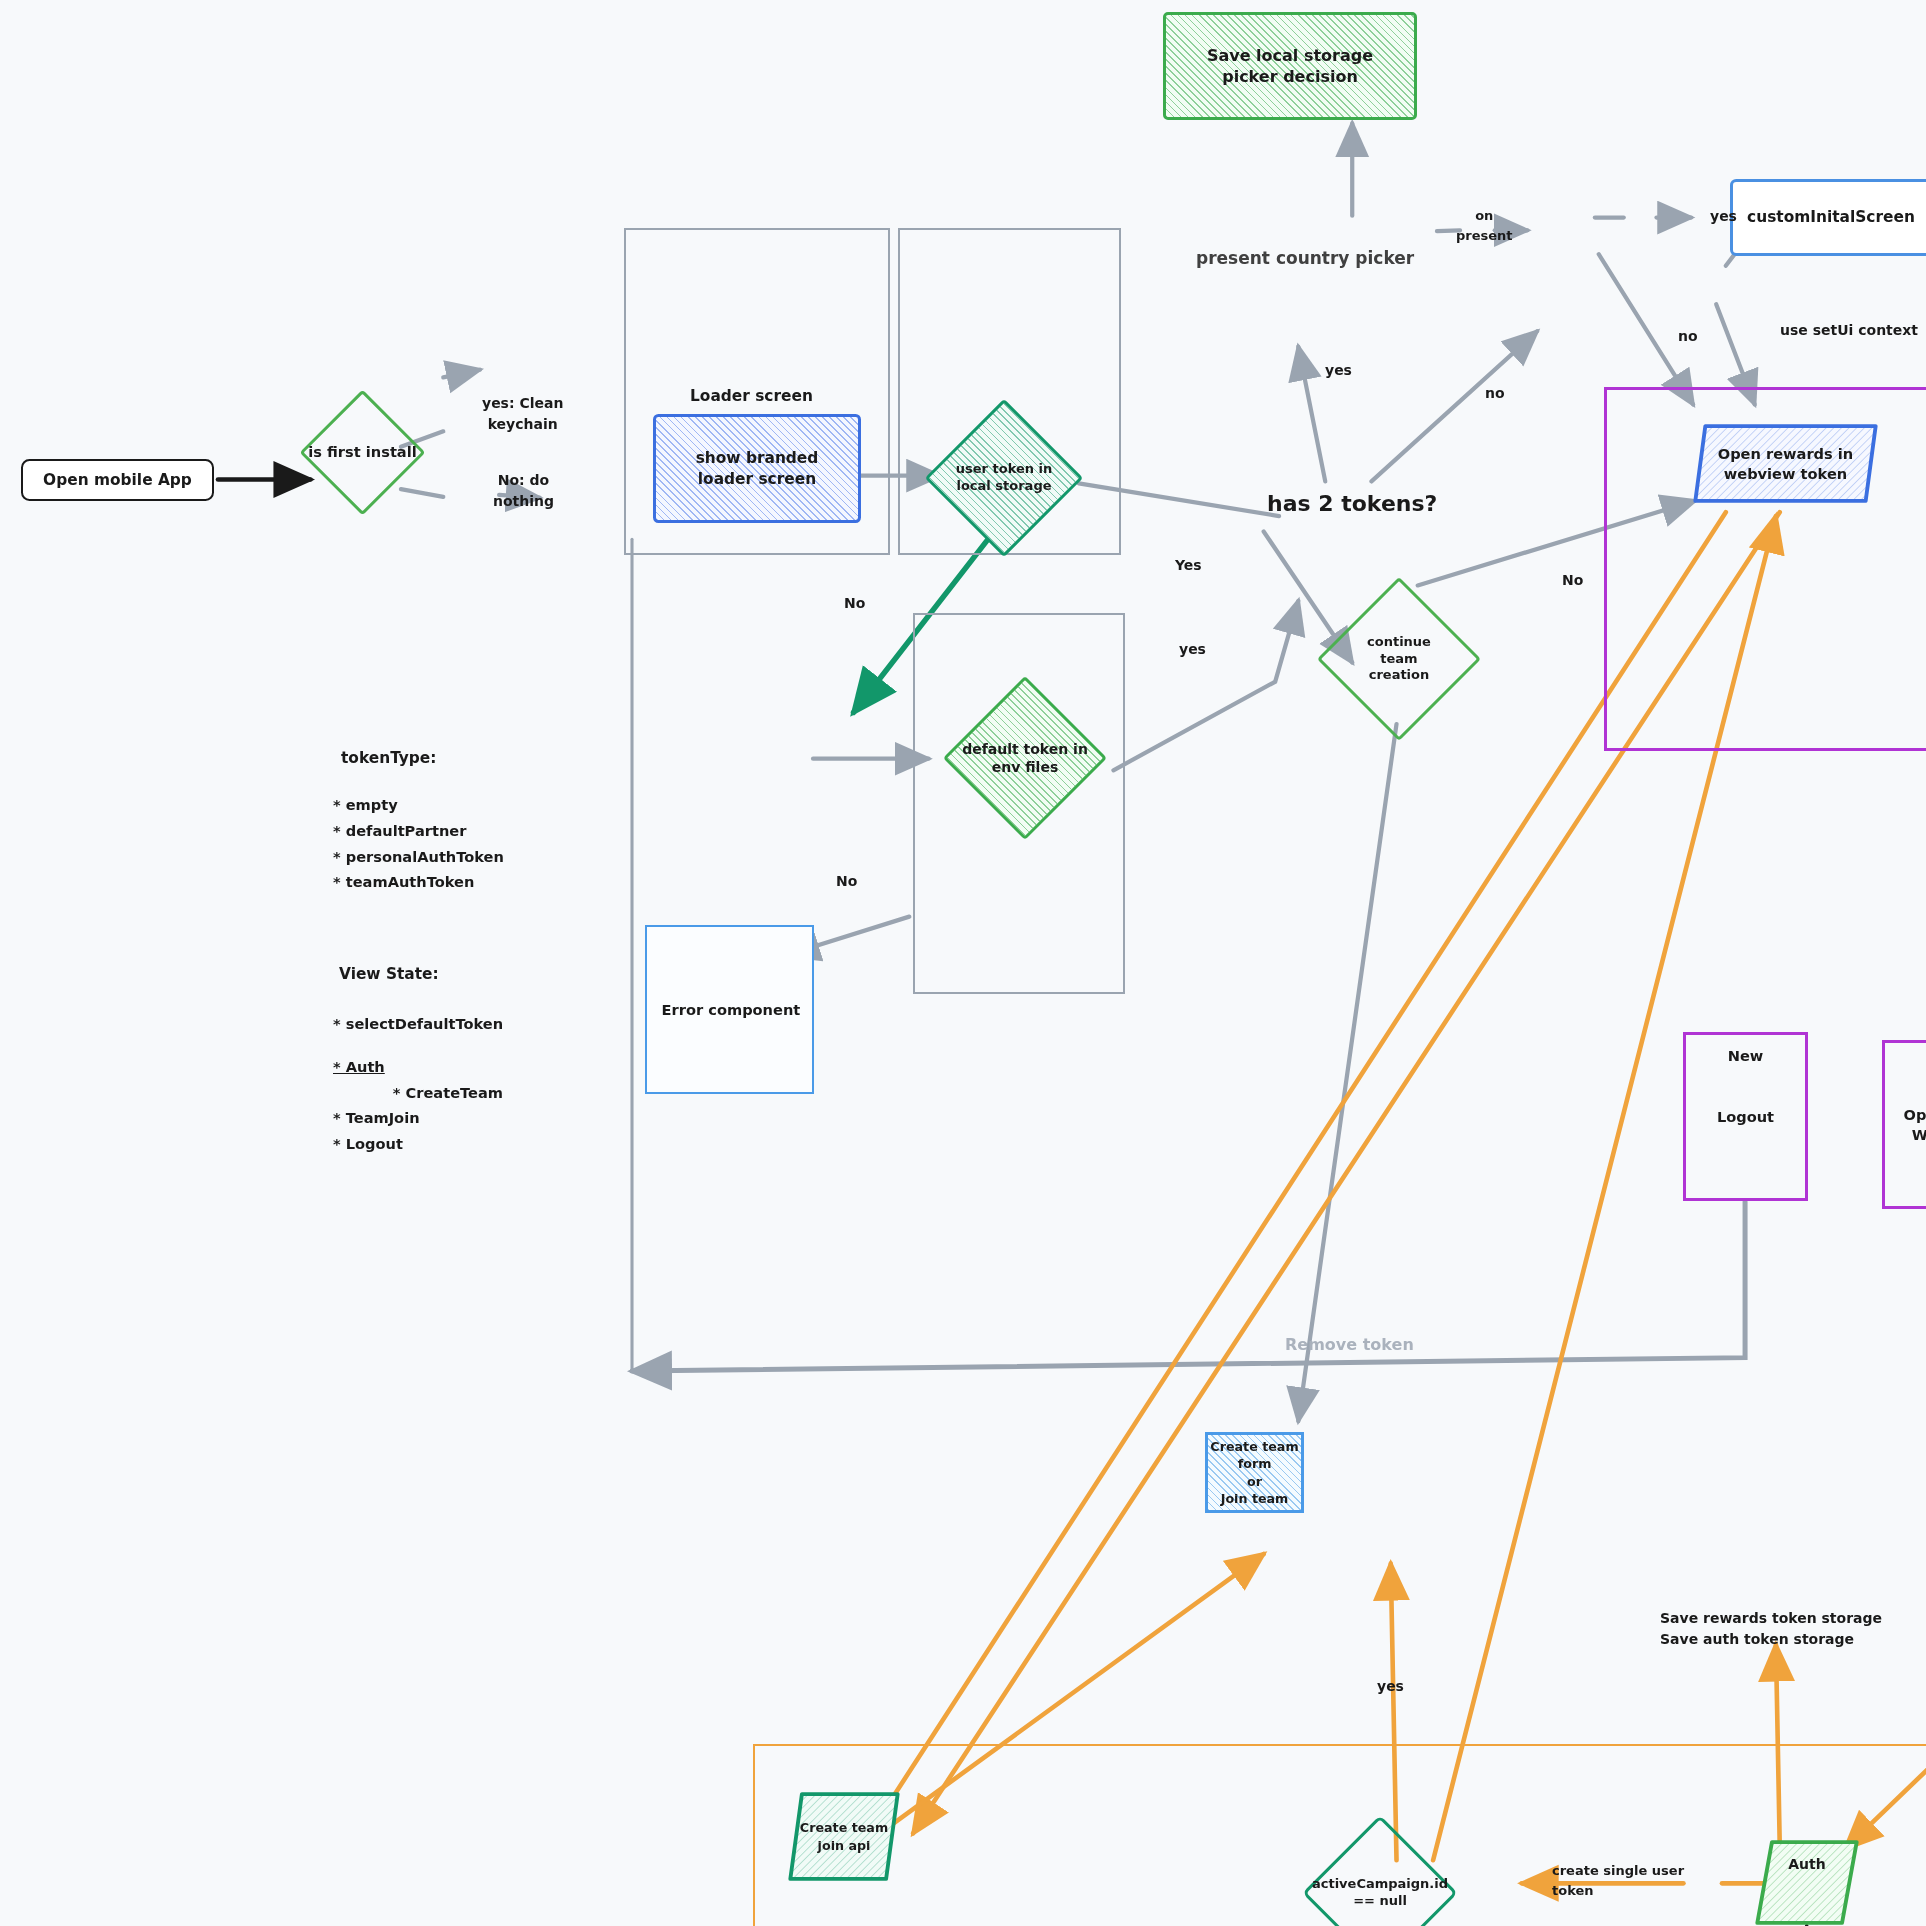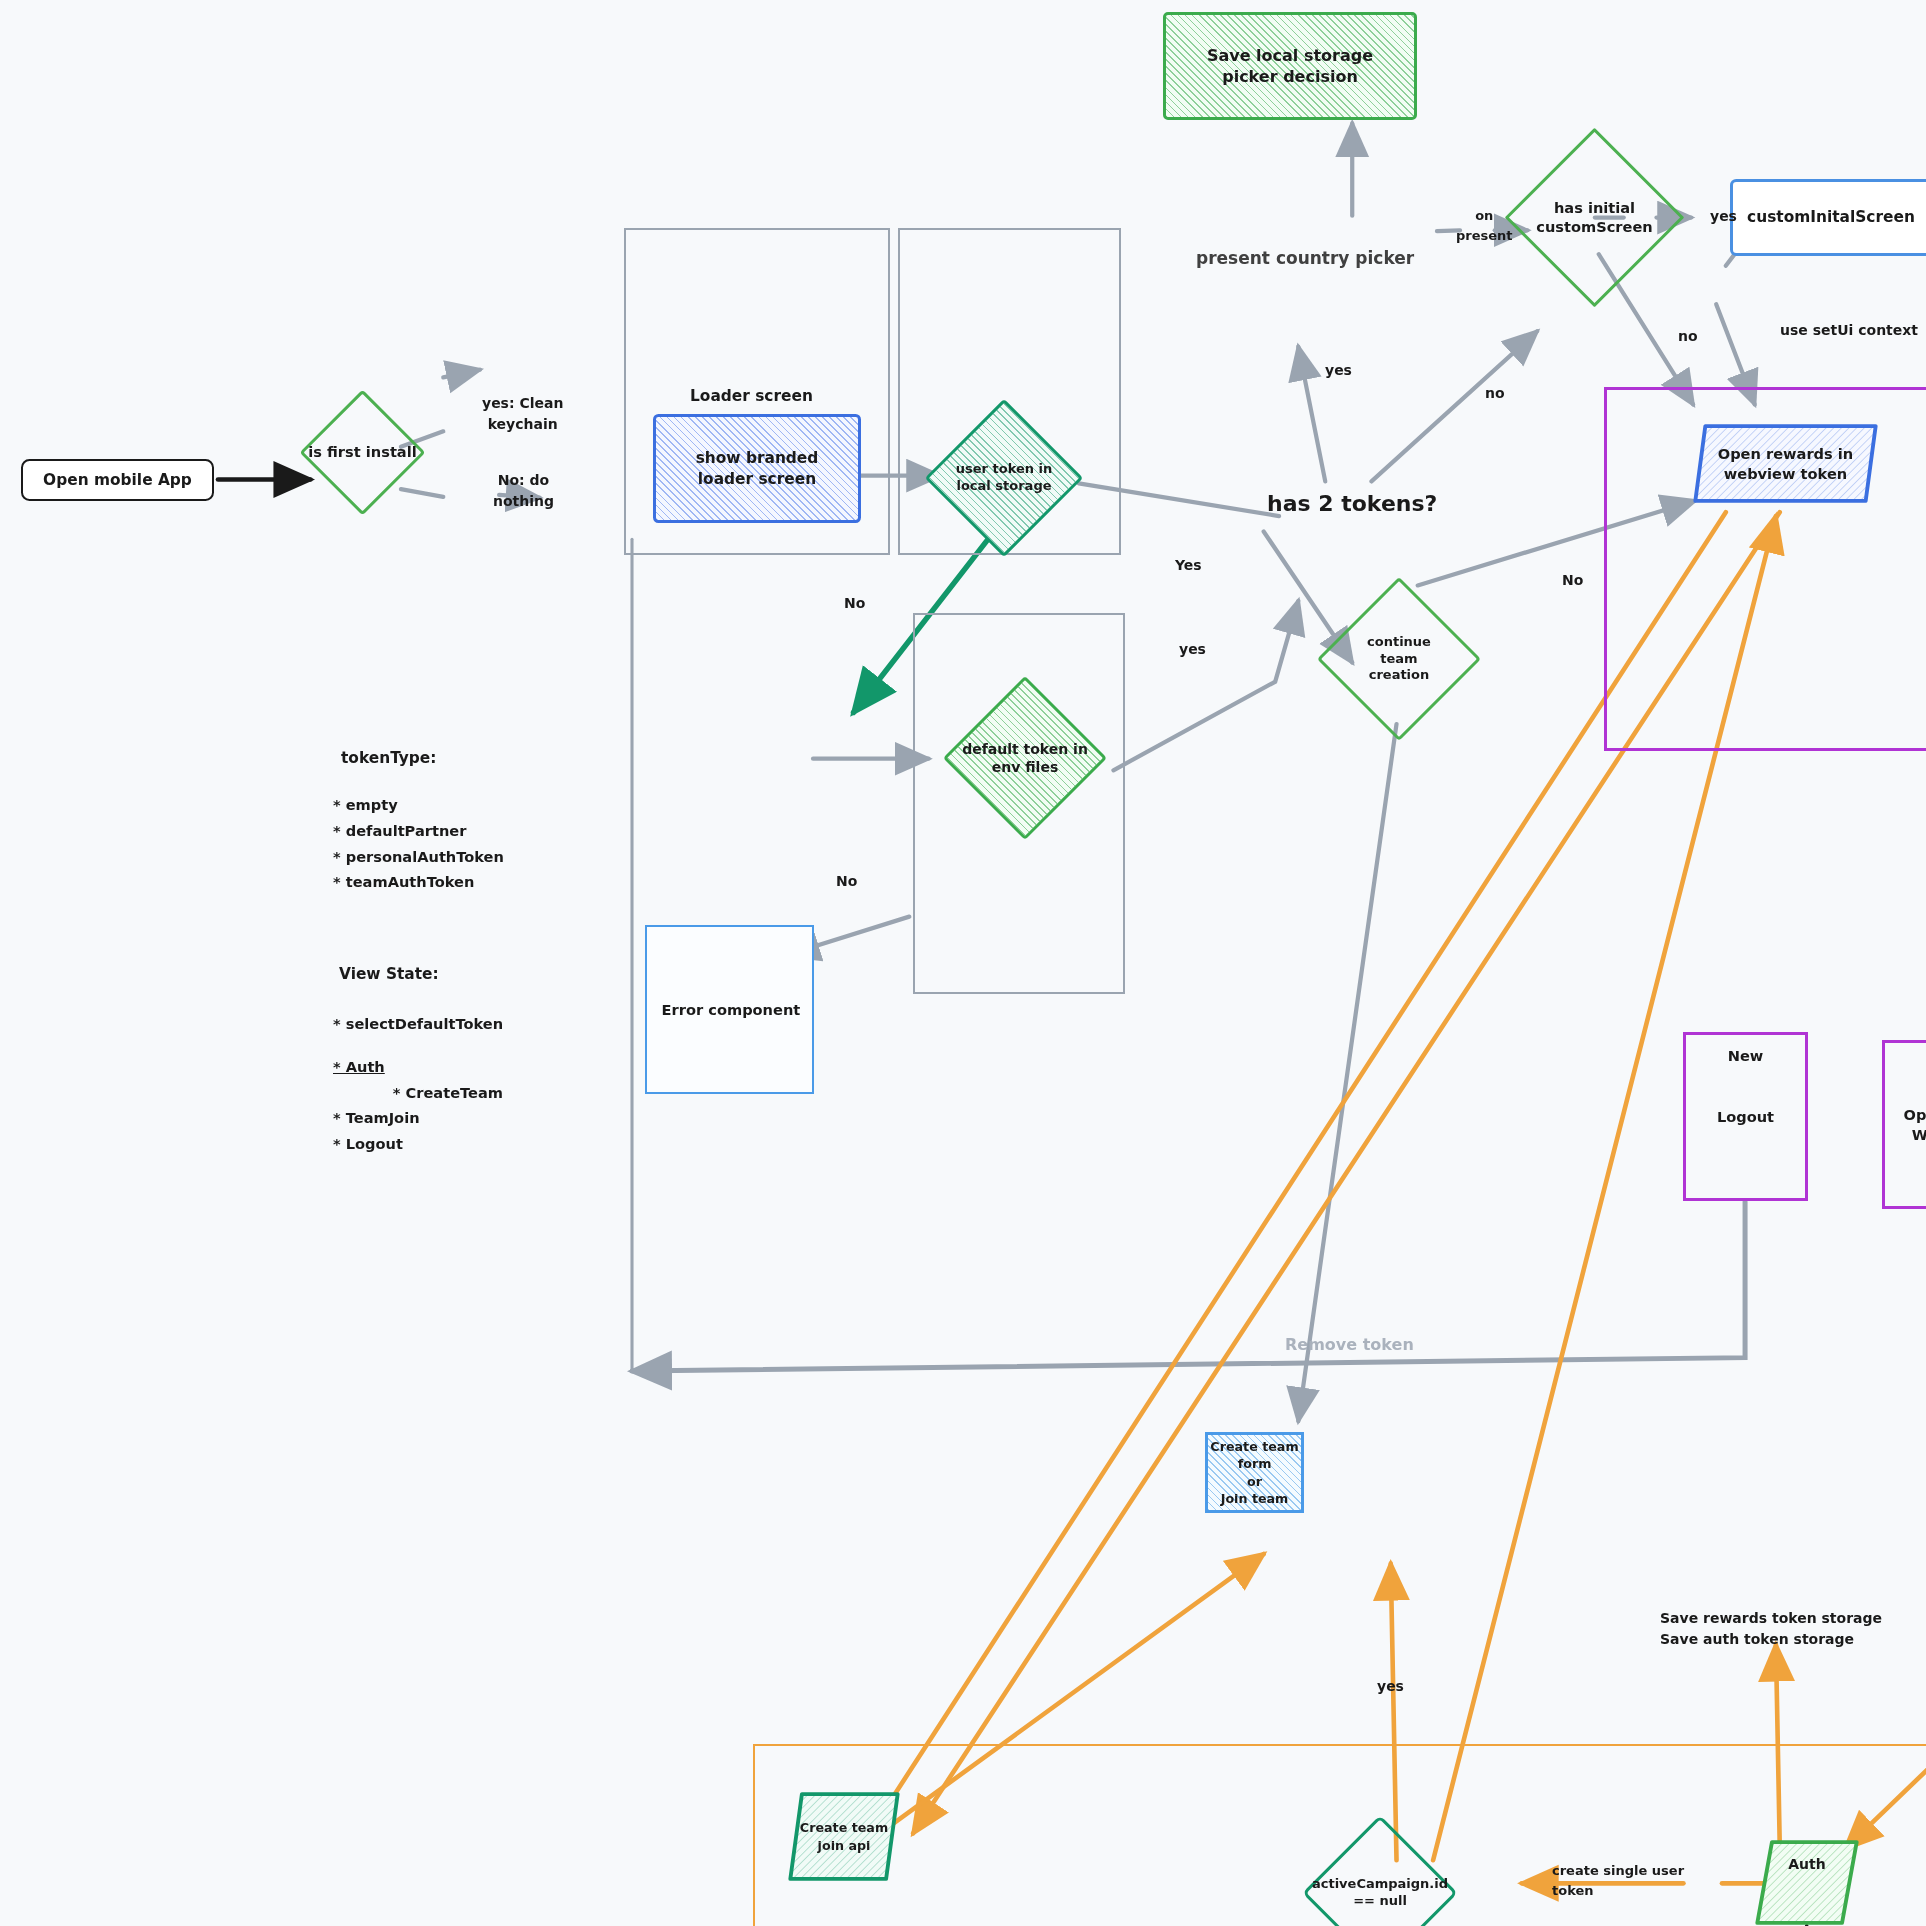--- a/index.html
+++ b/index.html
@@ -277,25 +277,20 @@
   </div>
 
   <div class="node rect-blue-plain" style="left:645px; top:925px; width:169px; height:169px; font-size:14.6px;
               justify-content:flex-start; padding-left:14.6px;">Error component</div>
 
   <div class="node rect-green-hatch" style="left:1163px; top:12.3px; width:254px; height:108px; font-size:16px;">Save local storage
 picker decision</div>
 
   <div class="txt txt-blue" style="left:1196px; top:218px; font-size:17px;">present country picker</div>
 
-  <div class="diamond d-green-open" style="left:1531px; top:154px; width:127px; height:127px;">
-    <div class="dshape" style="border-radius:1.5px;"></div>
-    <div class="dlabel" style="font-size:14.6px;">has initial
-customScreen</div>
-  </div>
 
   <div class="node rect-blue" style="left:1730px; top:179px; width:202px; height:77px; font-size:15.4px;">customInitalScreen</div>
 
   <div class="txt" style="left:1267px; top:487px; font-size:22px;">has 2 tokens?</div>
 
   <div class="diamond d-green-open" style="left:1341px; top:601px; width:116px; height:116px;">
     <div class="dshape"></div>
     <div class="dlabel" style="font-size:13px;">continue
 team
 creation</div>

